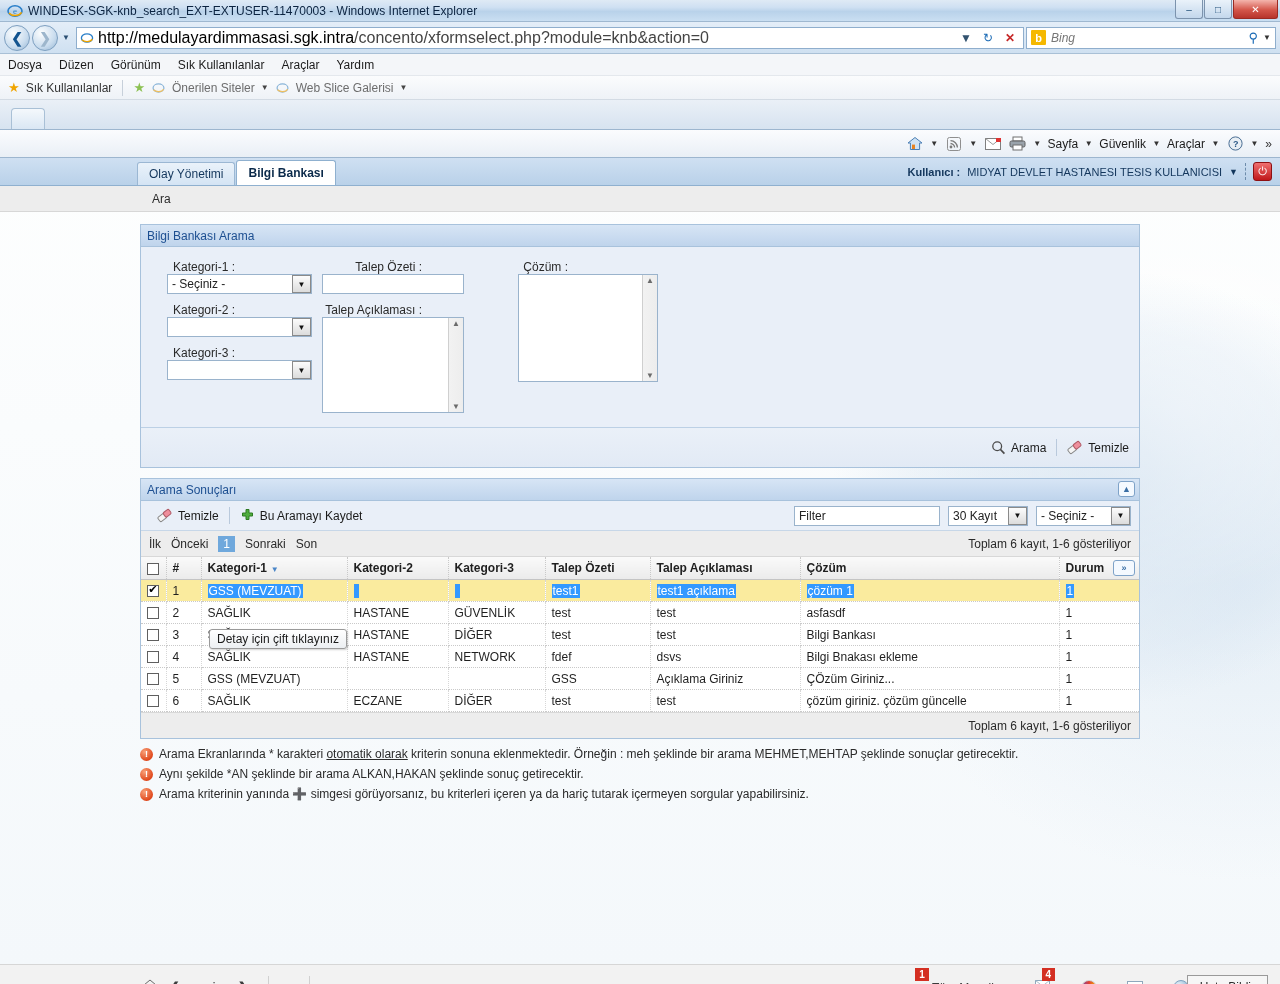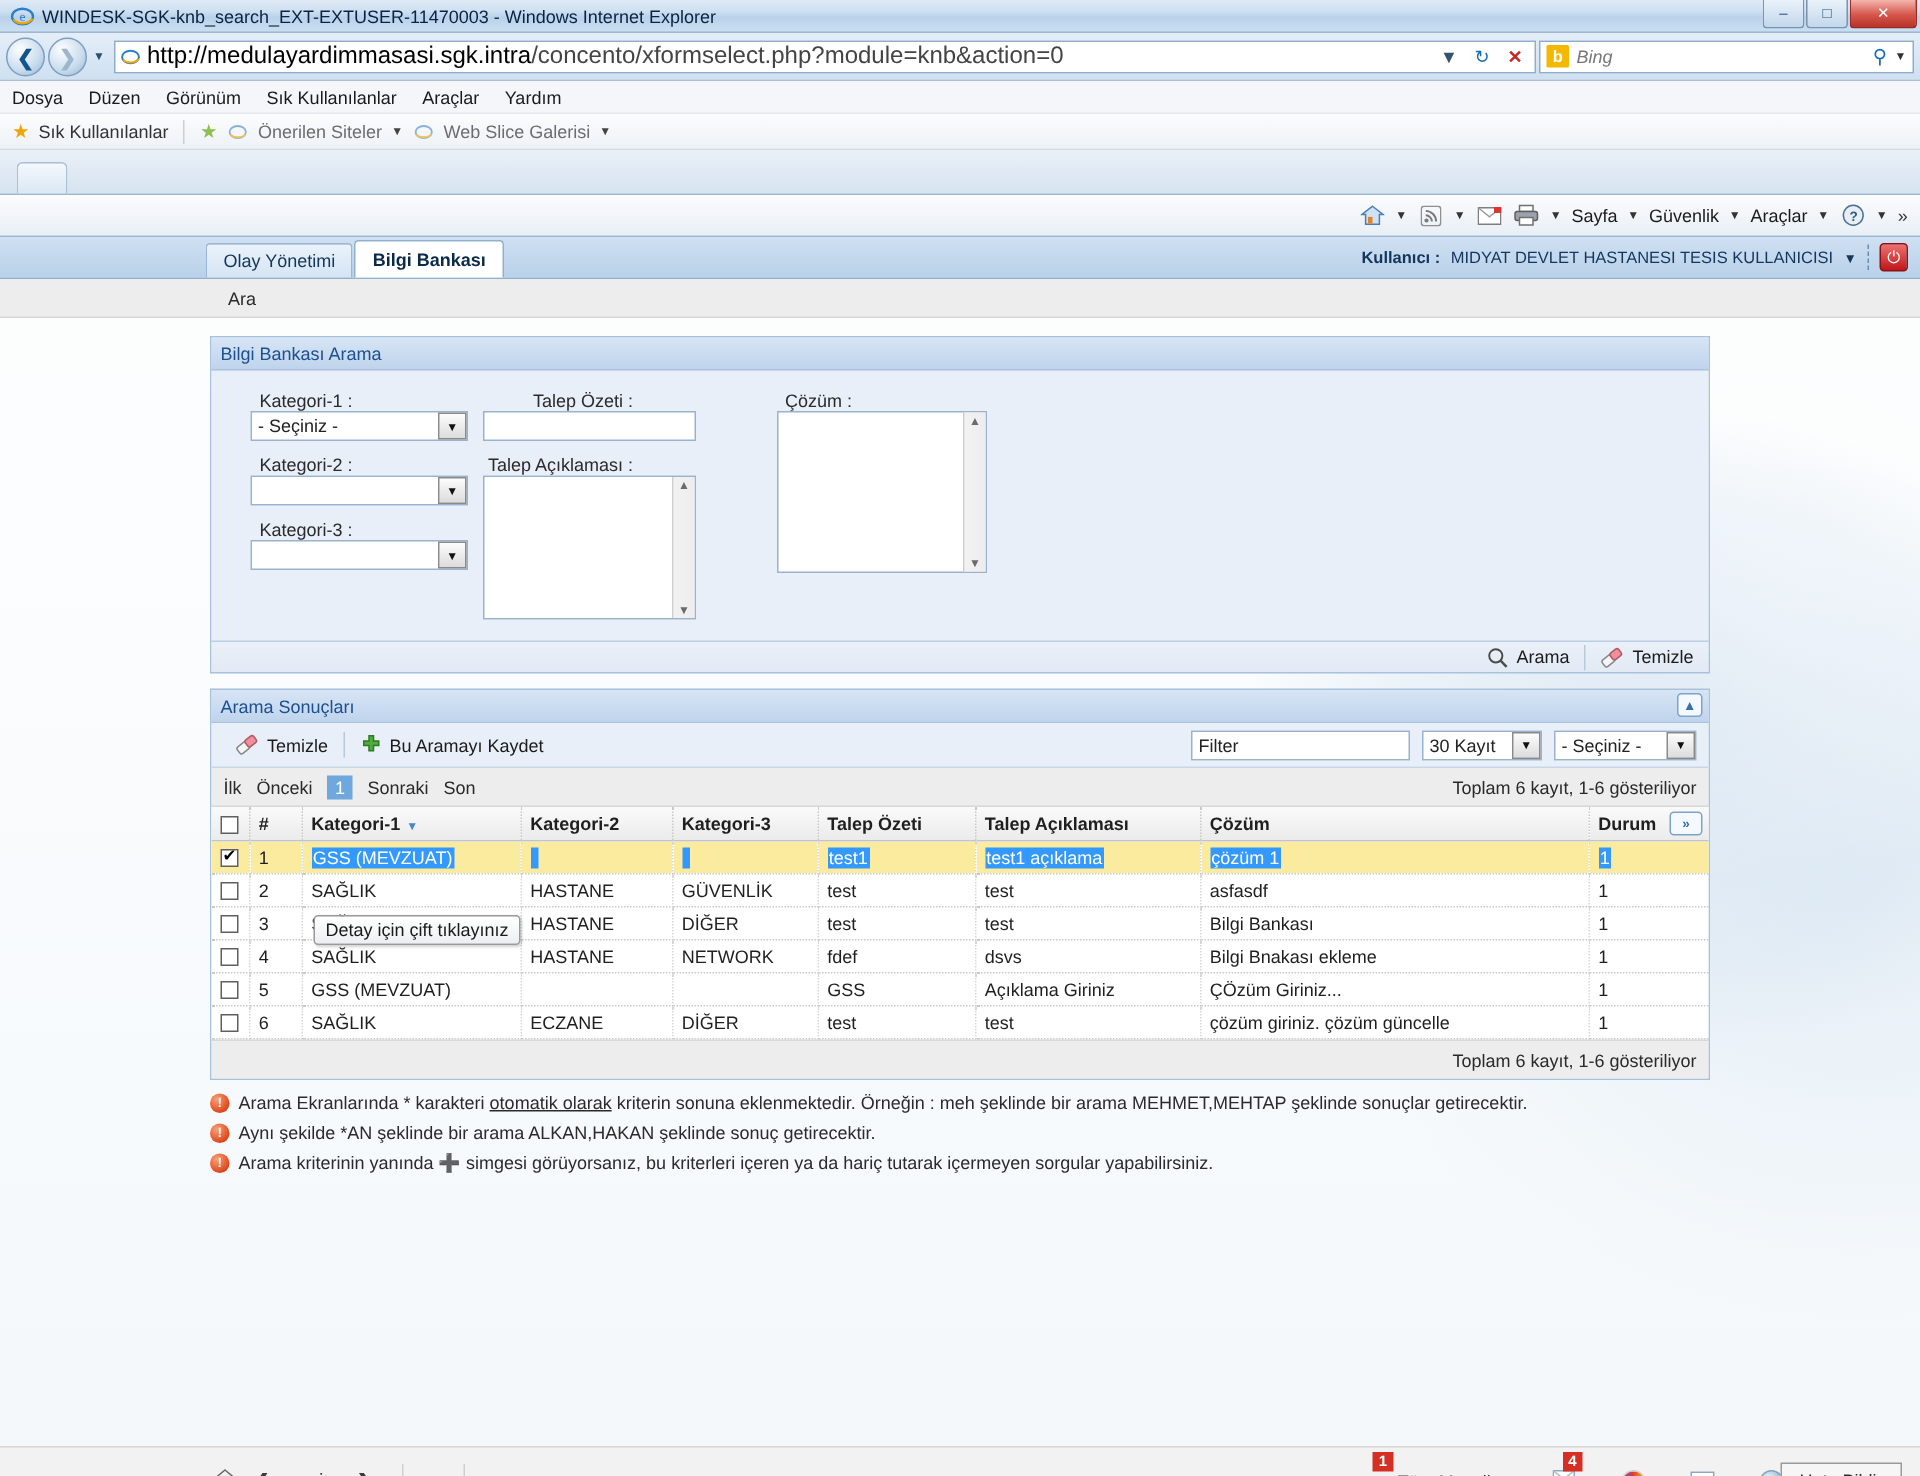--- a/index.html
+++ b/index.html
@@ -230,21 +230,21 @@
   }
   .ta .scroll{
     position:absolute;right:0;top:0;bottom:0;width:15px;
     background:linear-gradient(to right,#f2f2f2,#ededed);
     border-left:1px solid #cfcfcf;
     display:flex;flex-direction:column;justify-content:space-between;align-items:center;
   }
   .ta .scroll i{font-style:normal;font-size:8px;color:#6b6b6b;padding:1px 0;}
 
   .panel-ft{
-    height:21px;border-top:1px solid #bcd0e5;
+    height:40px;border-top:1px solid #bcd0e5;
     background:linear-gradient(to bottom,#eaf0f8,#e2eaf5);
     display:flex;align-items:center;justify-content:flex-end;
     padding-right:10px;gap:10px;
   }
   .act{display:flex;align-items:center;gap:5px;font-size:12px;color:#1b1b1b;}
   .vsep{width:1px;height:17px;background:#b9c9dc;}
 
   
   .res-tools{
     height:30px;display:flex;align-items:center;padding:0 8px;gap:10px;

